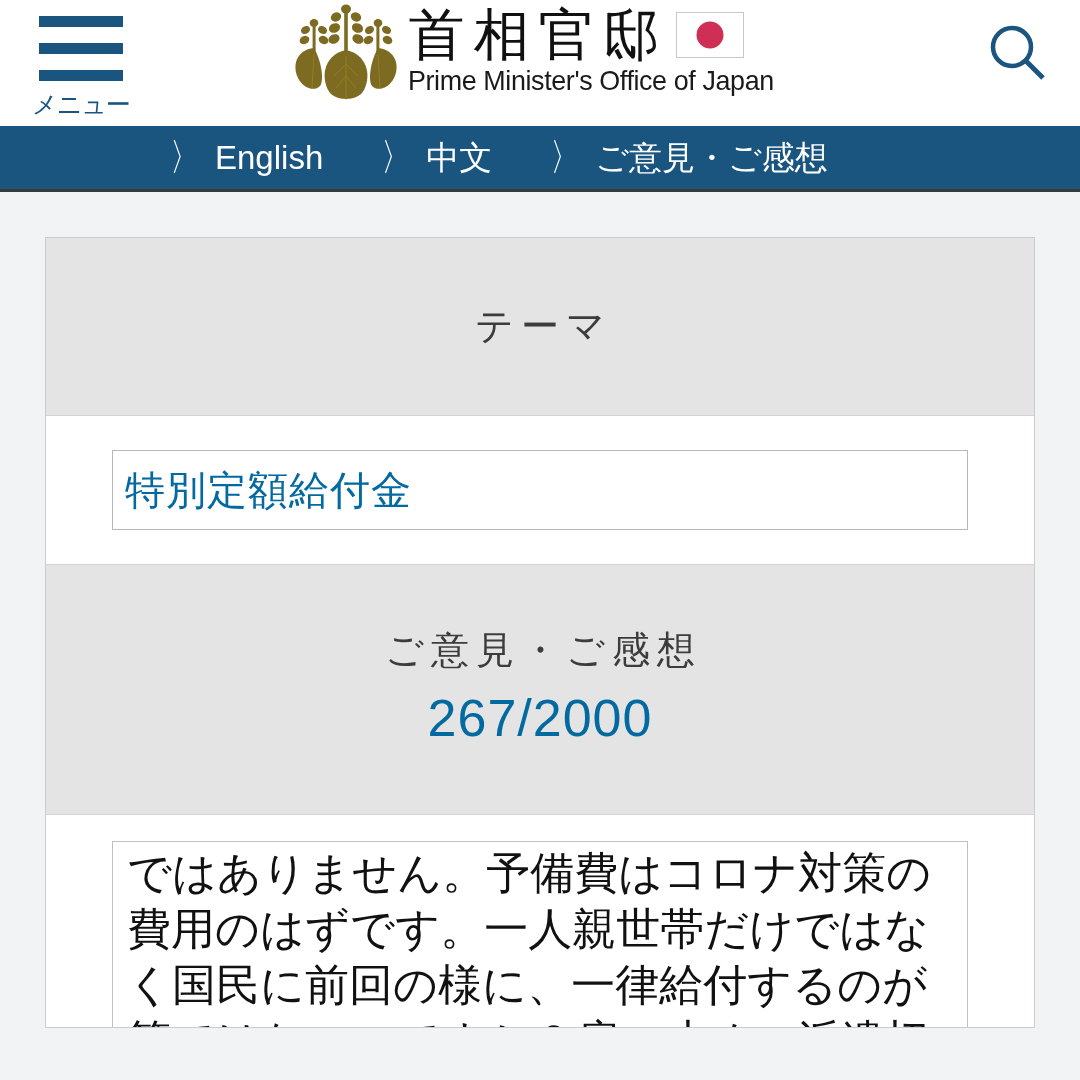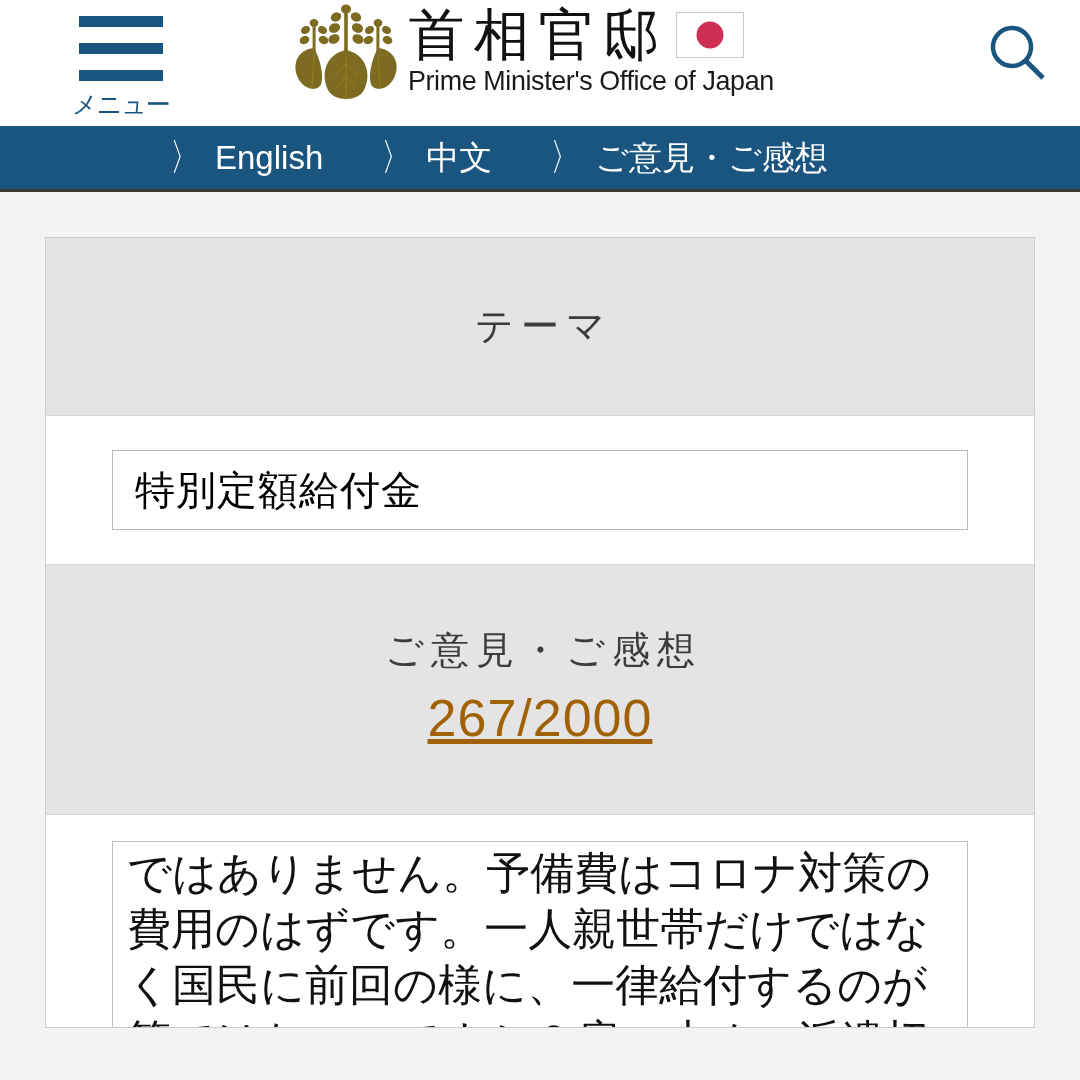--- a/index.html
+++ b/index.html
@@ -29,21 +29,20 @@
     position: absolute;
     left: 27px;
     top: 6px;
     width: 108px;
     height: 104px;
     display: flex;
     flex-direction: column;
     align-items: center;
     justify-content: flex-start;
     cursor: pointer;
-    margin-left: 40px;
   }
   .hamburger {
     width: 84px;
     margin-top: 10px;
     display: flex;
     flex-direction: column;
     gap: 16px;
   }
   .hamburger span {
     display: block;
@@ -212,43 +211,42 @@
     font-size: 38px;
     line-height: 1.15;
     color: #3c3c3c;
     letter-spacing: 7px;
     text-indent: 7px;
     white-space: nowrap;
   }
   .section-head .head-count {
     font-size: 52px;
     line-height: 1.2;
-    color: #a16207;
+    color: #0369a1;
     letter-spacing: 1px;
     margin-top: 14px;
-    text-decoration: underline;
   }
 
   .section-body {
     background: #ffffff;
     box-sizing: border-box;
     padding: 34px 66px;
     border-bottom: 1px solid #d4d4d4;
   }
   .theme-input {
     width: 100%;
     height: 80px;
     box-sizing: border-box;
     border: 1px solid #b8b8b8;
     background: #ffffff;
     font-family: "Liberation Sans", "DejaVu Sans", sans-serif;
     font-size: 40px;
     line-height: 78px;
-    color: #000000;
-    padding: 0 22px;
+    color: #0369a1;
+    padding: 0 12px;
     outline: none;
     letter-spacing: 1px;
   }
 
   .section-head.opinion {
     height: 250px;
   }
 
   .comment-body {
     background: #ffffff;

